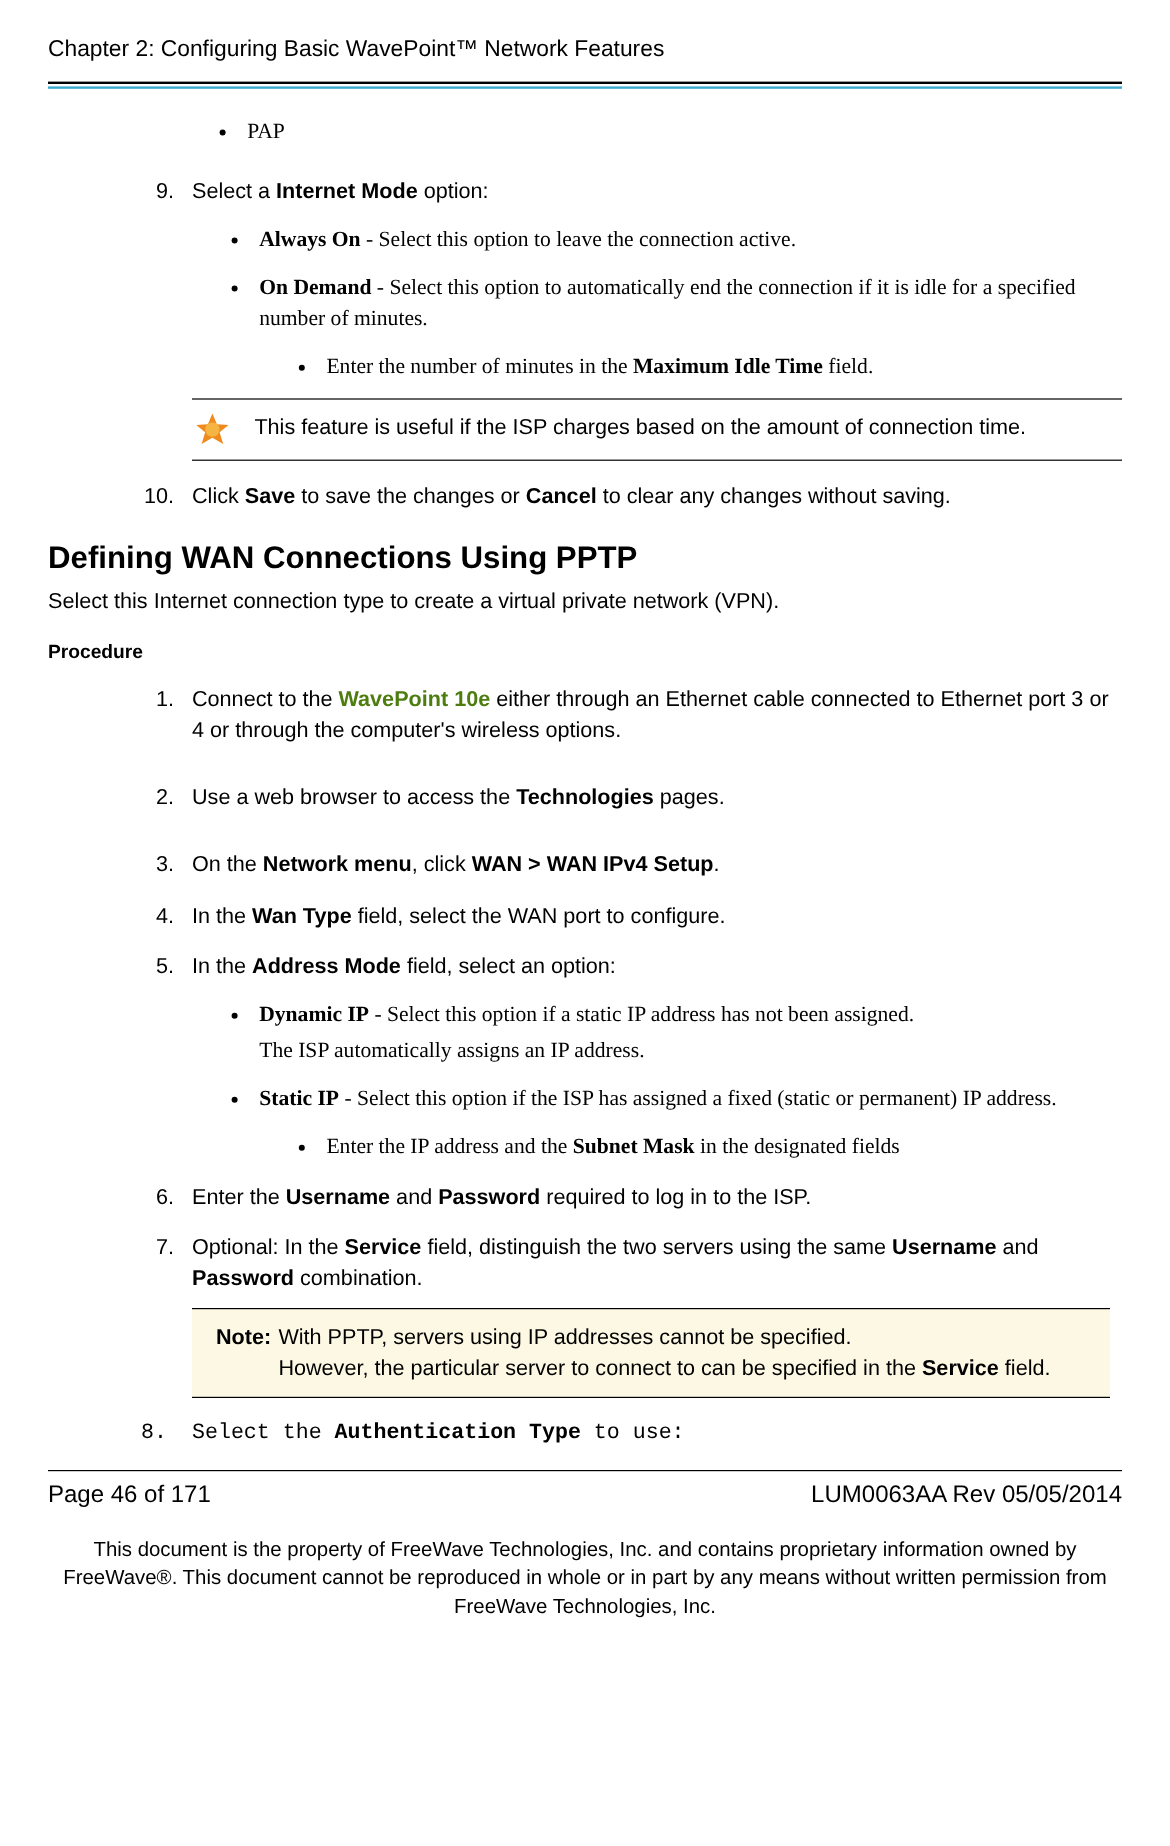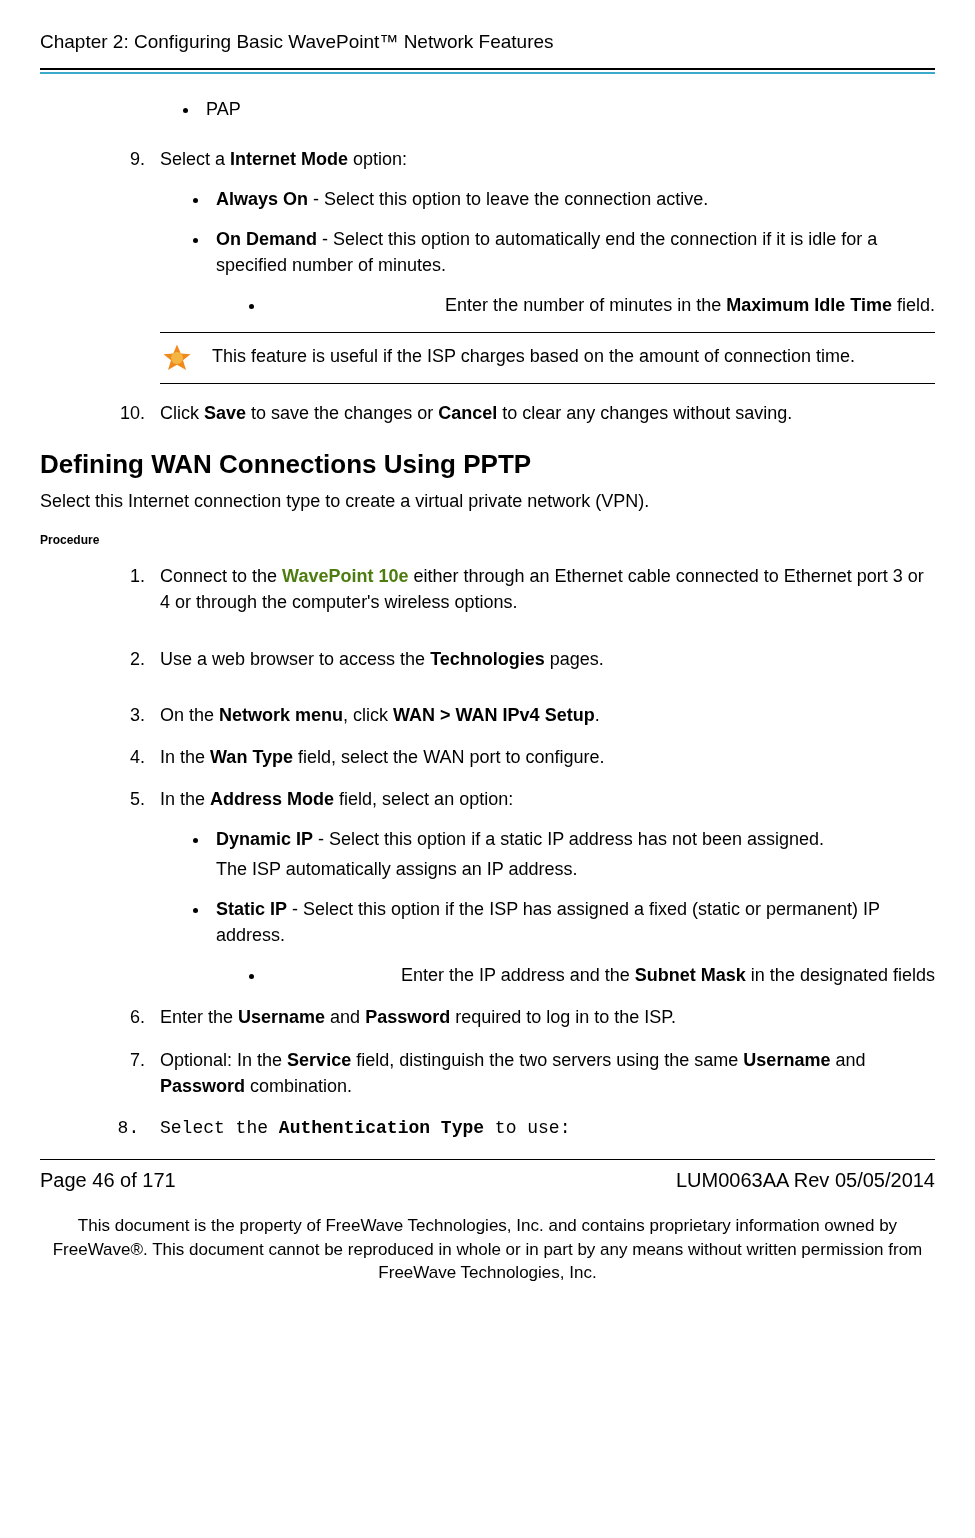--- a/index.html
+++ b/index.html
@@ -36,30 +36,30 @@
   }
   ol.main > li {
     padding-left: 10px;
     margin-bottom: 16px;
   }
   ul.bullets {
     list-style: disc;
     padding-left: 50px;
     margin-top: 14px;
     margin-bottom: 2px;
+    font-family: Liberation Serif, serif;
   }
   ul.bullets > li {
     margin-bottom: 14px;
     padding-left: 6px;
   }
   ul.sub-bullets {
     list-style: disc;
     padding-left: 50px;
     margin-top: 14px;
-    text-align: right;
   }
   ul.sub-bullets > li {
     margin-bottom: 6px;
     padding-left: 6px;
   }
   .tip-wrap {
     margin: 10px 0 14px 0;
   }
   .tip-rule {
     border: none;
@@ -86,21 +86,21 @@
   .tip-text { flex: 1; padding-right:6px; }
   h2.section {
     font-size: 26px;
     font-weight: bold;
     margin: 20px 0 4px 0;
   }
   .section-sub {
     margin: 4px 0 16px 0;
   }
   h3.proc {
-    font-size: 12px;
+    font-size: 16px;
     font-weight: bold;
     margin: 18px 0 4px 0;
   }
   ol.proc-list {
     list-style: decimal;
     padding-left: 110px;
     margin-top: 14px;
   }
   ol.proc-list > li {
     padding-left: 10px;
@@ -224,20 +224,29 @@
           </ul>
         </li>
       </ul>
     </li>
     <li>
       <span>Enter the </span><b>Username</b><span> and </span><b>Password</b><span> required to log in to the ISP.</span>
     </li>
     <li>
       <span>Optional: In the </span><b>Service</b><span> field, distinguish the two servers using the same </span><b>Username</b><span> and </span><b>Password</b><span> combination.</span>
 
+      <div class="note-box">
+        <span class="note-label">Note:</span>
+        <div class="note-text-block">
+          <div>With PPTP, servers using IP addresses cannot be specified.</div>
+          <div>
+            <span>However, the particular server to connect to can be specified in the </span><b>Service</b><span> field.</span>
+          </div>
+        </div>
+      </div>
     </li>
     <li style="margin-bottom:6px;font-family:Liberation Mono, monospace;">
       <span>Select the </span><b>Authentication Type</b><span> to use:</span>
     </li>
   </ol>
 
 </div>
 
 <hr class="footer-rule">
 <div class="footer-row">

